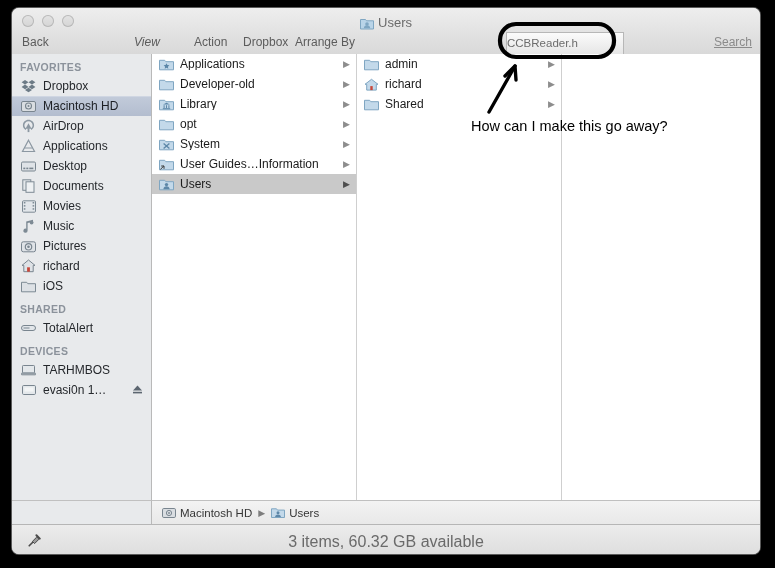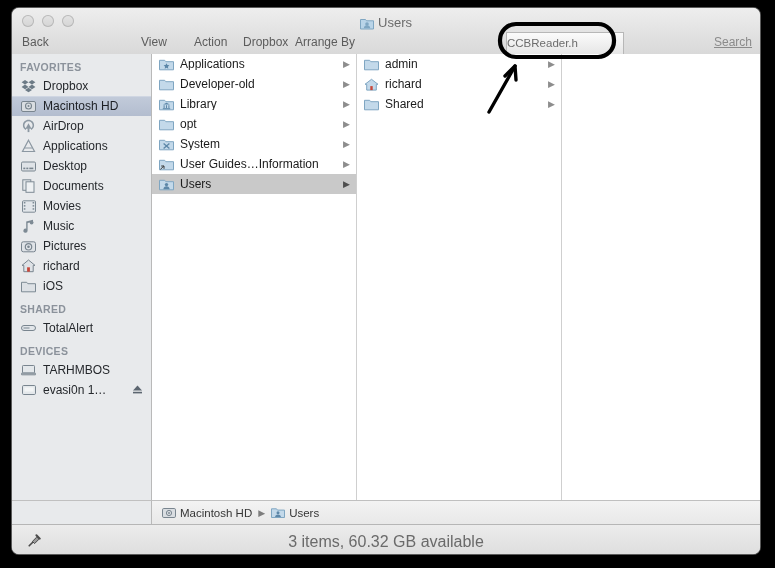--- a/index.html
+++ b/index.html
@@ -81,21 +81,21 @@
     padding-left: 47px;
   }
   .tb-item {
     position: absolute;
     font-size: 12px;
     color: #5c5c5c;
     top: 3px;
     white-space: nowrap;
   }
   .tb-back   { left: 10px; }
-  .tb-view   { left: 129px; }
+  .tb-view   { left: 122px; font-style: italic; }
   .tb-action { left: 182px; }
   .tb-dropbox{ left: 231px; }
   .tb-arrange{ left: 283px; }
   .tb-search { left: 702px; color: #8b8b8b; text-decoration: underline; }
 
   .tb-proxy {
     position: absolute;
     left: 494px;
     top: 0px;
     width: 116px;
@@ -657,15 +657,16 @@
   <div class="annot-layer">
     <svg width="775" height="568" viewBox="0 0 775 568" style="position:absolute;left:0;top:0;">
 
       <rect x="500" y="24" width="114" height="33" rx="16" ry="16" fill="none" stroke="#000000" stroke-width="4.2"></rect>
 
       <g>
         <path d="M489 112 L515 66" stroke="#000000" stroke-width="3.4" stroke-linecap="round" fill="none"></path>
         <path d="M515 66 L505 76 M515 66 L516 80" stroke="#000000" stroke-width="3.4" stroke-linecap="round" fill="none"></path>
       </g>
     </svg>
+    <div class="annot-text">How can I make this go away?</div>
   </div>
 
 </div>
 
 </body></html>

